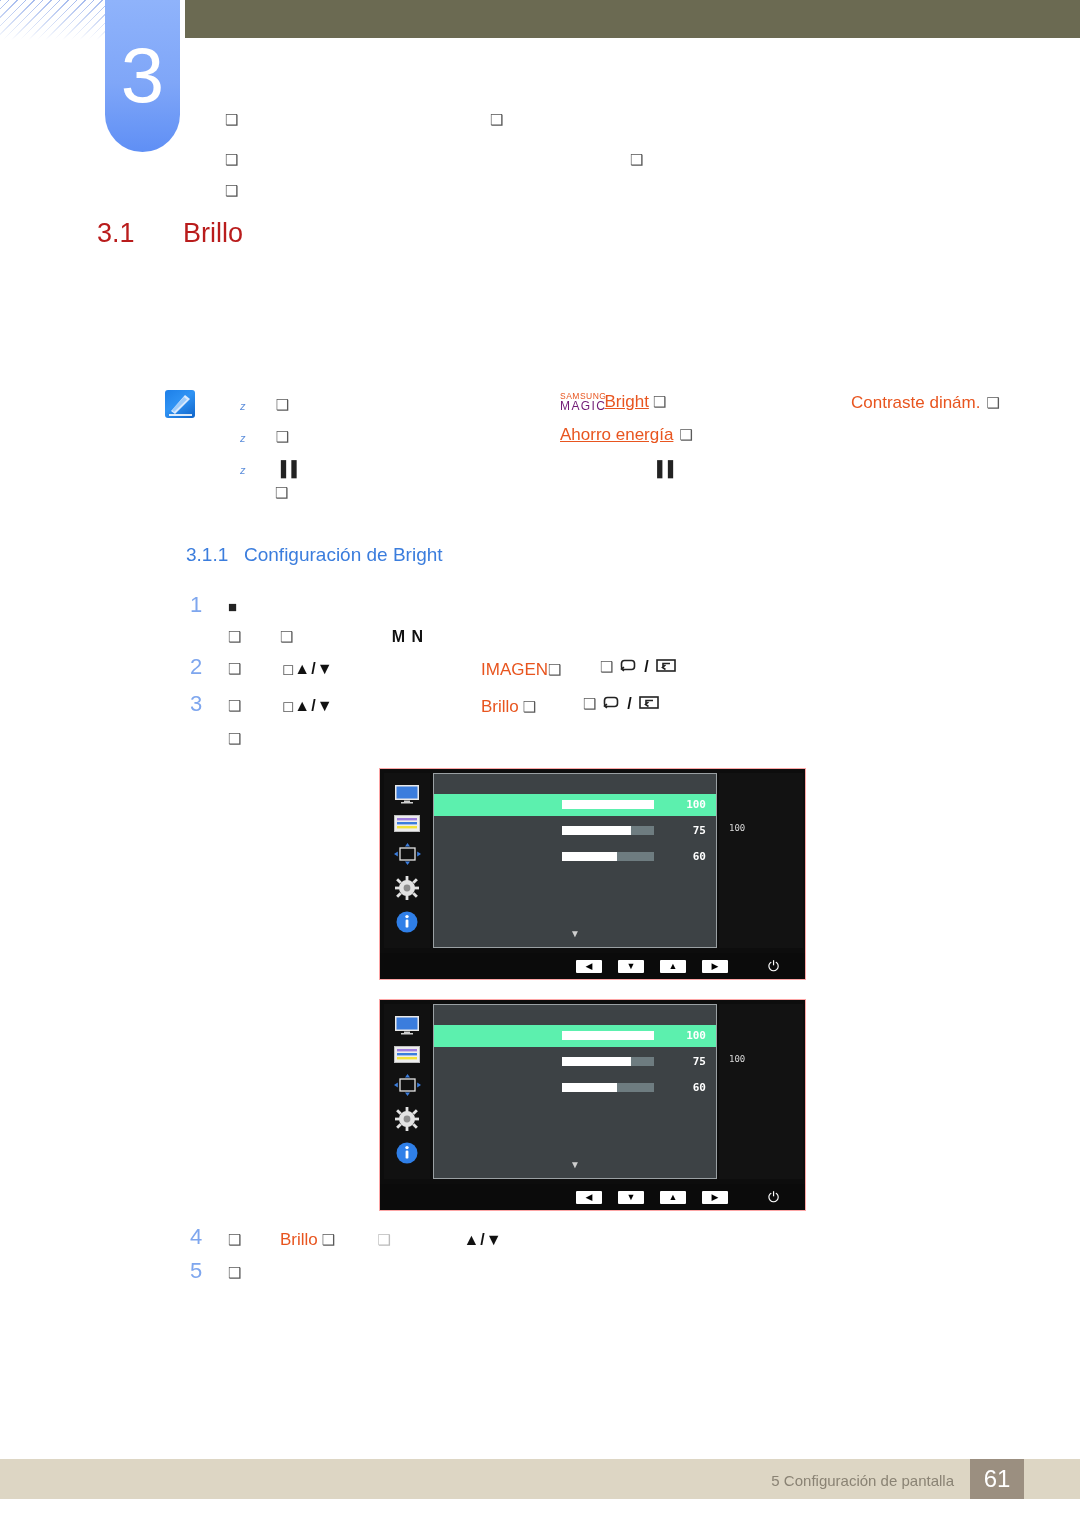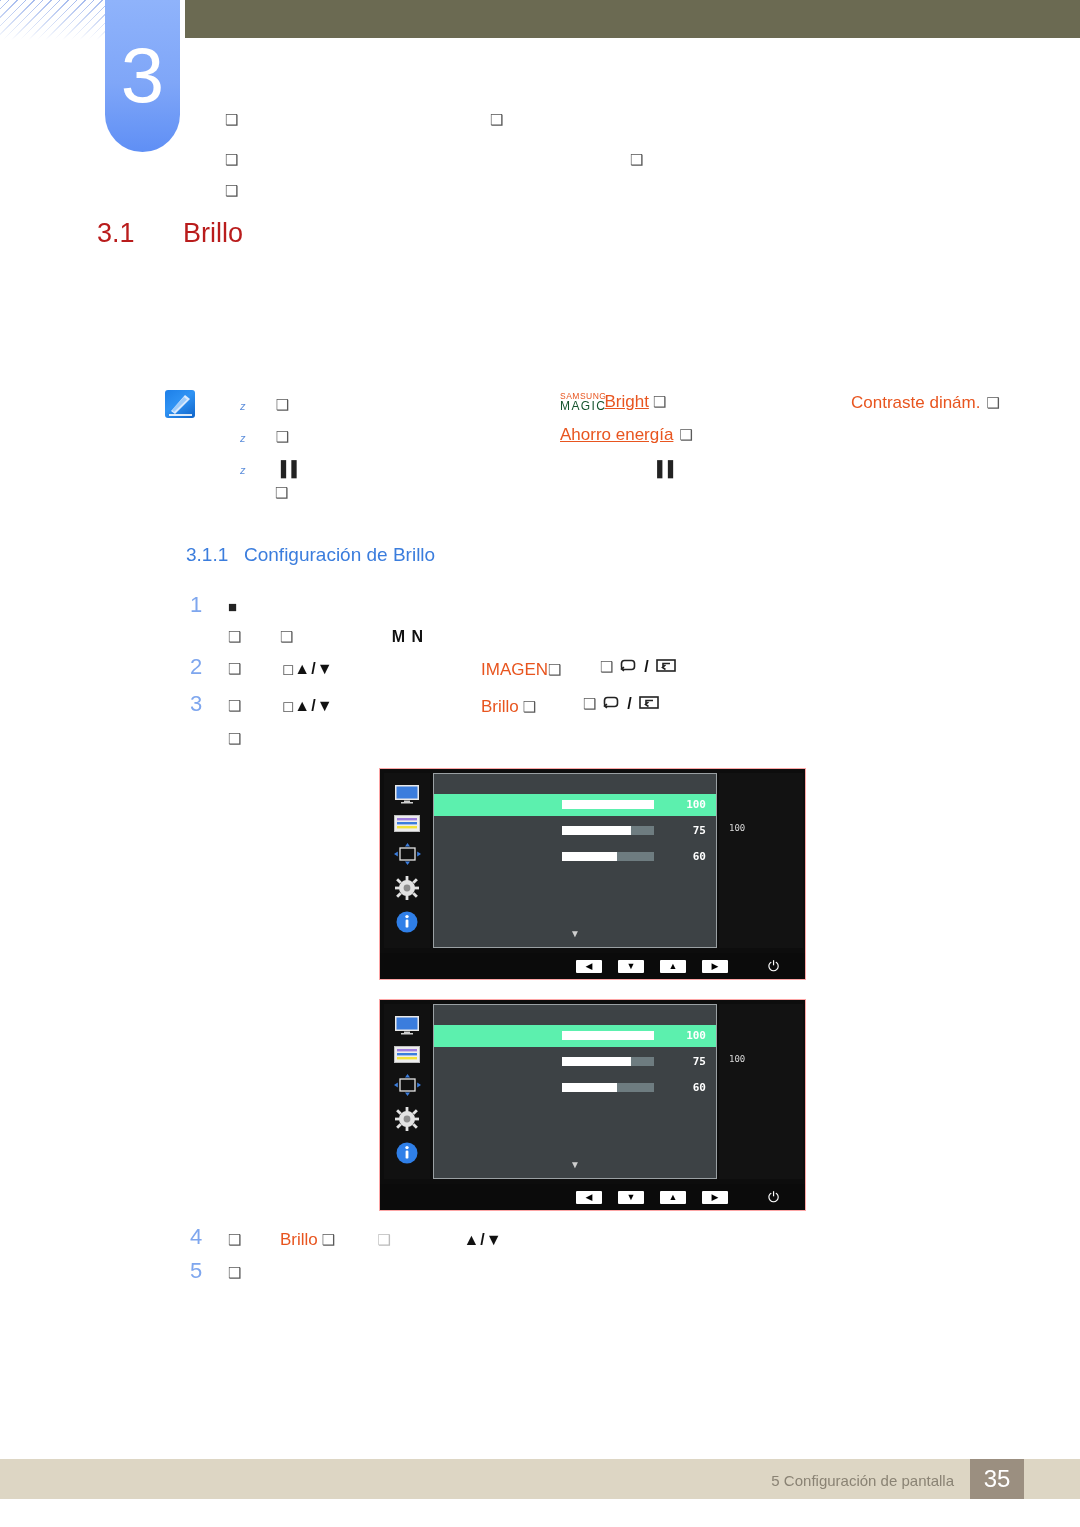--- a/index.html
+++ b/index.html
@@ -68,21 +68,21 @@
   .z{color:#5b8ddb;font-size:11px;font-style:italic;}
 
   .note-row{position:absolute;font-size:15px;white-space:nowrap;color:#444;}
   .lnk{color:#e8551f;text-decoration:underline;}
   .plain-or{color:#e8551f;}
   .magicwrap{
     display:inline-block;vertical-align:middle;
     line-height:1;text-align:left;position:relative;top:-1px;
   }
   .magicwrap .l1{display:block;font-size:8.5px;letter-spacing:.5px;color:#e8551f;}
-  .magicwrap .l2{display:block;font-size:12px;letter-spacing:1.4px;color:#14532d;}
+  .magicwrap .l2{display:block;font-size:12px;letter-spacing:1.4px;color:#701a75;}
 
   
   .step{position:absolute;font-size:16px;white-space:nowrap;color:#333;}
   .stepnum{
     position:absolute;font-size:22px;color:#7ea6ee;width:26px;text-align:left;
   }
   .kbd{font-size:16px;color:#111;font-weight:bold;letter-spacing:1px;}
 
   .osdkey{display:inline-block;vertical-align:middle;margin:0 2px;}
 
@@ -208,21 +208,21 @@
     <span class="tofu-b" style="margin-left:26px">▐▐</span>
   </div>
   <div class="note-row" style="left:652px;top:460px;">
     <span class="tofu-b">▐▐</span>
   </div>
   <div class="note-row" style="left:275px;top:484px;">
     <span class="tofu">❑</span>
   </div>
 
   <div class="h3">
-    <span class="num">3.1.1</span><span>Configuración de Brillo</span>
+    <span class="num">3.1.1</span><span>Configuración de Bright</span>
   </div>
 
   <div class="stepnum" style="left:190px;top:592px">1</div>
   <div class="step" style="left:228px;top:598px">
     <span class="tofu-b">■</span>
   </div>
 
   <div class="step" style="left:228px;top:628px">
     <span class="tofu">❑</span>
     <span class="tofu" style="margin-left:34px">❑</span>
@@ -450,15 +450,15 @@
     <span class="kbd" style="margin-left:68px">▲/▼</span>
   </div>
 
   <div class="stepnum" style="left:190px;top:1258px">5</div>
   <div class="step" style="left:228px;top:1264px">
     <span class="tofu">❑</span>
   </div>
 
   <div class="footbar"></div>
   <div class="foottext">5 Configuración de pantalla</div>
-  <div class="pagebox">35</div>
+  <div class="pagebox">61</div>
 
 </div>
 
 </body></html>

